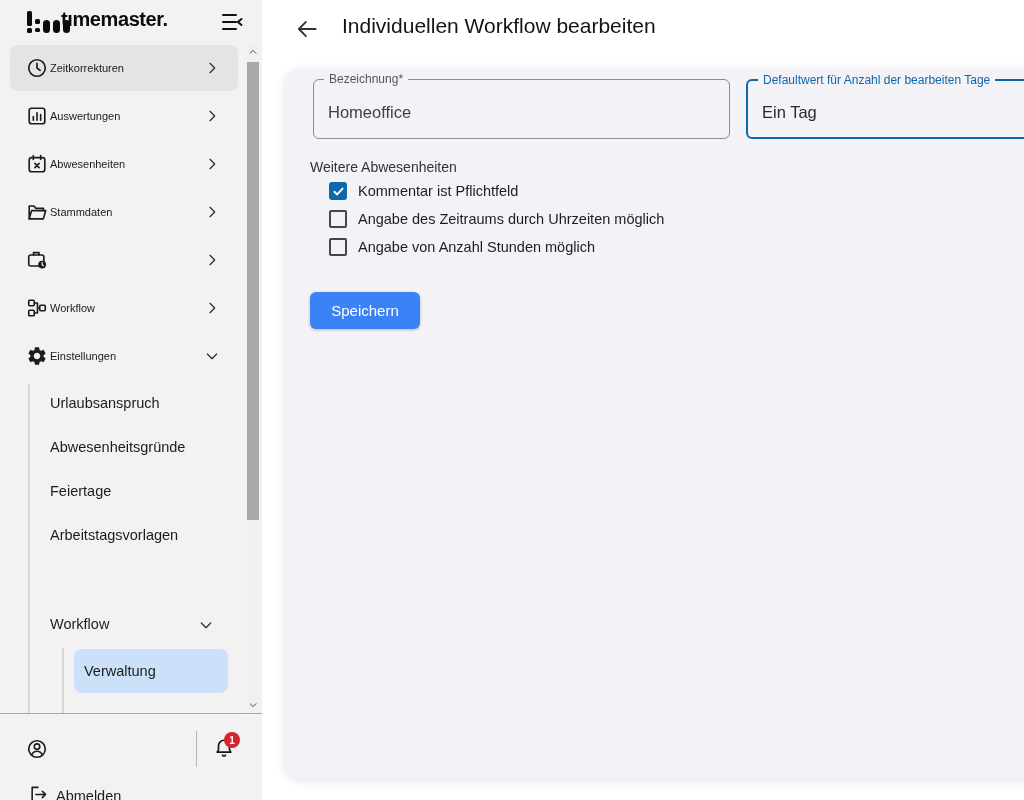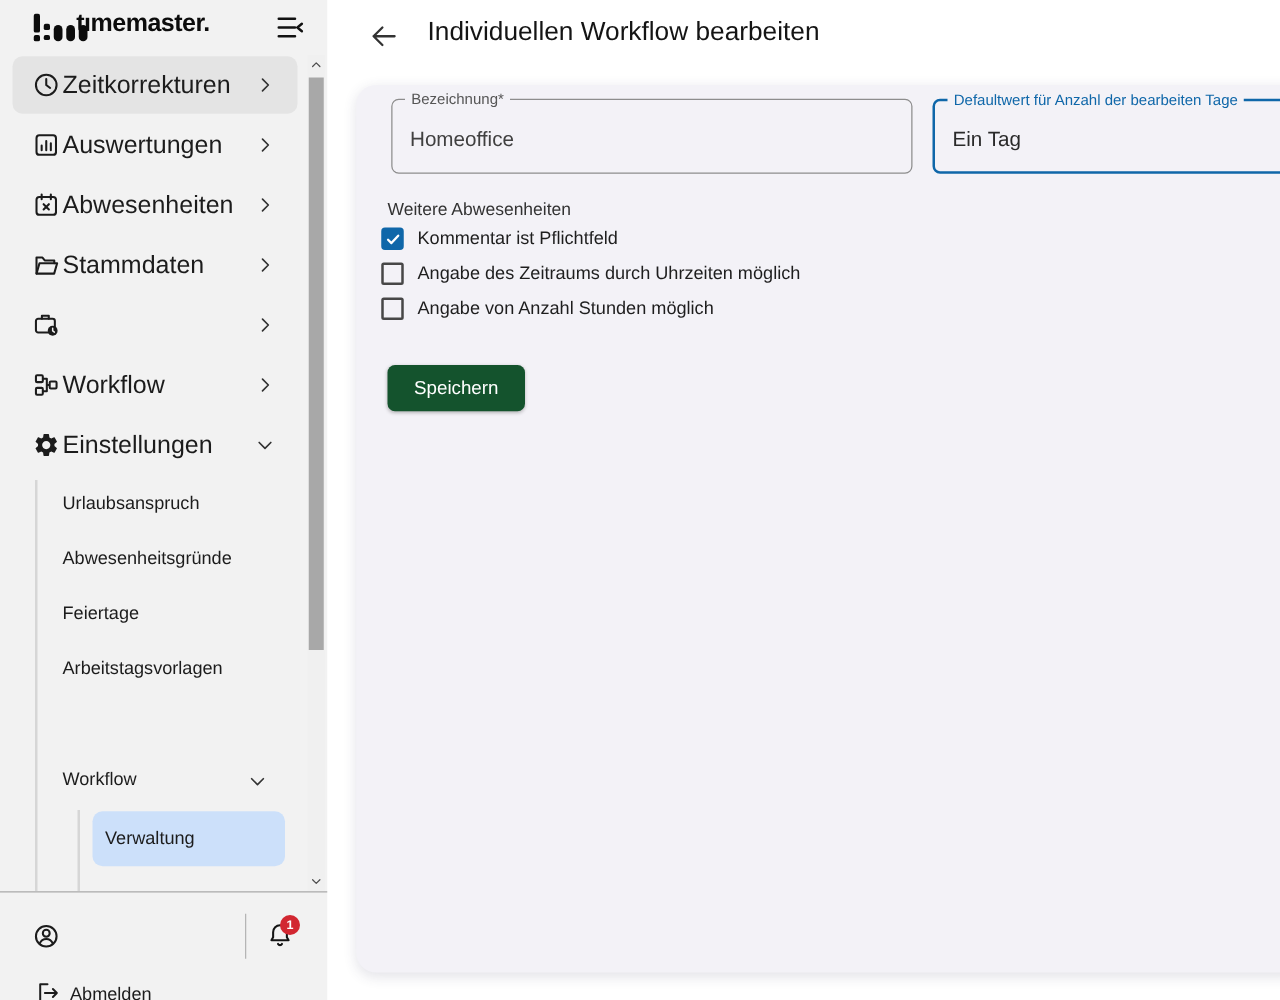--- a/index.html
+++ b/index.html
@@ -22,21 +22,21 @@
   .collapse-btn { position:absolute; right:18px; top:10px; width:24px; height:24px; cursor:pointer;
     display:flex; align-items:center; justify-content:center; color:#111; }
 
   .sidebar-nav { position:absolute; left:0; top:44px; width:262px; height:669px; overflow:hidden; }
   .nav-item { position:absolute; left:10px; width:228px; height:46px; border-radius:8px;
     display:flex; align-items:center; cursor:pointer; }
   .nav-item.hovered { background:#e4e4e4; }
   .nav-ico { position:absolute; left:16px; top:12px; width:22px; height:22px; color:#1c1c1c; }
   .nav-ico svg { width:22px; height:22px; display:block; }
   .nav-label { position:absolute; left:40px; top:0; height:46px; display:flex; align-items:center;
-    font-size:20px; color:#1c1c1c; }
+    font-size:11px; color:#1c1c1c; }
   .nav-chev { position:absolute; right:18px; top:15px; width:16px; height:16px; color:#333; }
   .nav-chev svg { width:16px; height:16px; display:block; }
 
   .indent-guide { position:absolute; width:2px; background:#d6d6d6; }
   .sub-item { position:absolute; left:38px; width:190px; height:44px; border-radius:8px;
     display:flex; align-items:center; cursor:pointer; font-size:14.5px; color:#1c1c1c; padding-left:12px; }
   .sub-item .nav-chev { right:14px; }
   .sub2-item { position:absolute; left:74px; width:154px; height:44px; border-radius:8px;
     display:flex; align-items:center; cursor:pointer; font-size:14.5px; color:#1c1c1c; padding-left:10px; }
   .sub2-item.selected { background:#cce0fa; }
@@ -82,30 +82,30 @@
   .field .f-label { position:absolute; top:-8px; left:10px; padding:0 5px; background:#f3f2f7;
     font-size:12px; color:#565656; white-space:nowrap; }
   .field .f-value { position:absolute; left:14px; top:0; height:100%; display:flex; align-items:center;
     padding-top:7px; font-size:16.5px; color:#404040; }
   .field.plain { border:1px solid #8d8d8d; left:28px; top:11px; width:417px; }
   .field.focused { border:2px solid #0f67a9; left:461px; top:11px; width:400px; }
   .field.focused .f-label { color:#0f67a9; }
   .field.focused .f-value { color:#2a2a2a; }
 
   .group-label { position:absolute; left:25px; top:91px; font-size:14px; color:#333; }
-  .chk-row { position:absolute; left:20px; width:430px; height:22px; display:flex; align-items:center;
+  .chk-row { position:absolute; left:44px; width:430px; height:22px; display:flex; align-items:center;
     cursor:pointer; }
   .chk-box { width:18px; height:18px; border:2px solid #474747; border-radius:2px; background:transparent;
     display:flex; align-items:center; justify-content:center; flex:0 0 auto; }
   .chk-row.checked .chk-box { background:#0f67a9; border-color:#0f67a9; border-radius:3px; }
   .chk-box svg { width:13px; height:13px; display:none; }
   .chk-row.checked .chk-box svg { display:block; }
   .chk-label { margin-left:11px; font-size:14.5px; color:#1e1e1e; }
 
-  .save-btn { position:absolute; left:25px; top:224px; width:110px; height:37px; background:#14532d;
+  .save-btn { position:absolute; left:25px; top:224px; width:110px; height:37px; background:#3b82f6;
     border:none; border-radius:6px; color:#fff; font-size:15px; font-family:"Liberation Sans",sans-serif;
     display:flex; align-items:center; justify-content:center; cursor:pointer;
     box-shadow:0 1px 3px rgba(0,0,0,0.25); }
 </style>
 </head>
 <body>
 
 <div class="app">
 
   <div class="sidebar">

